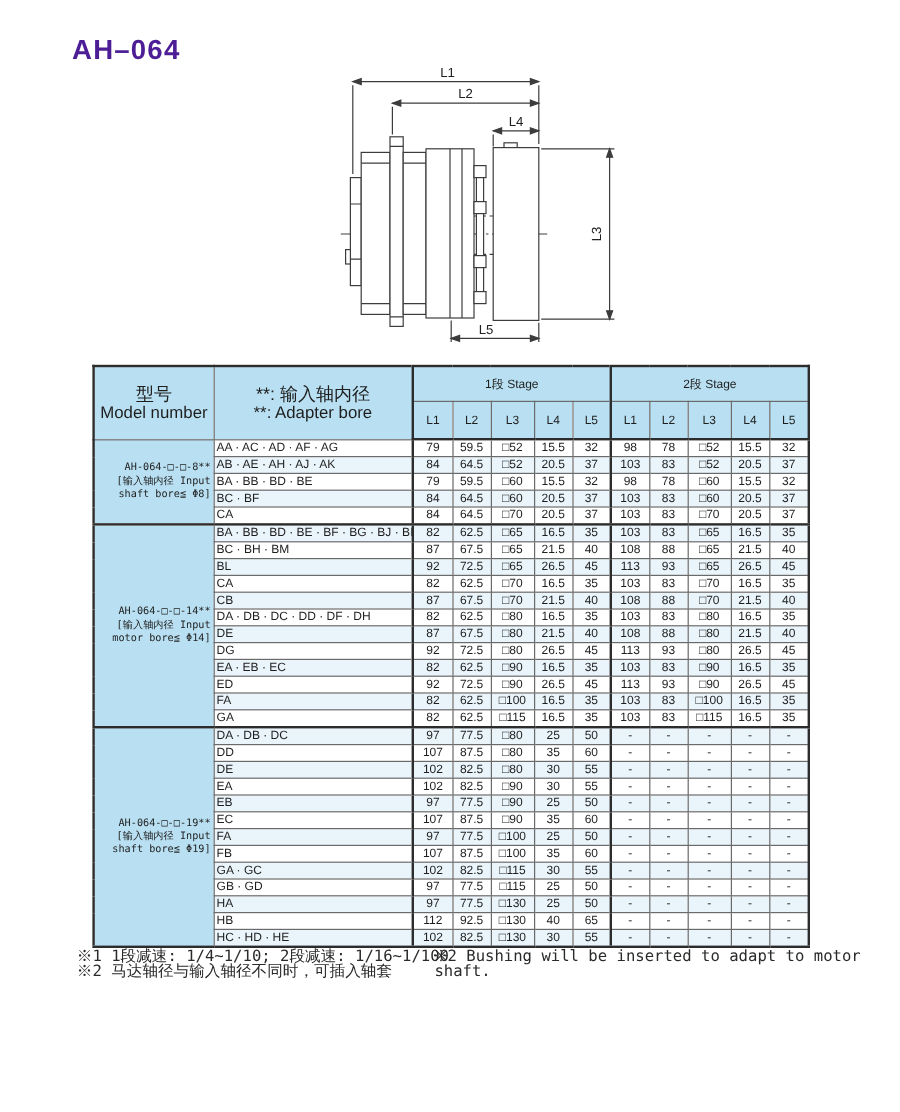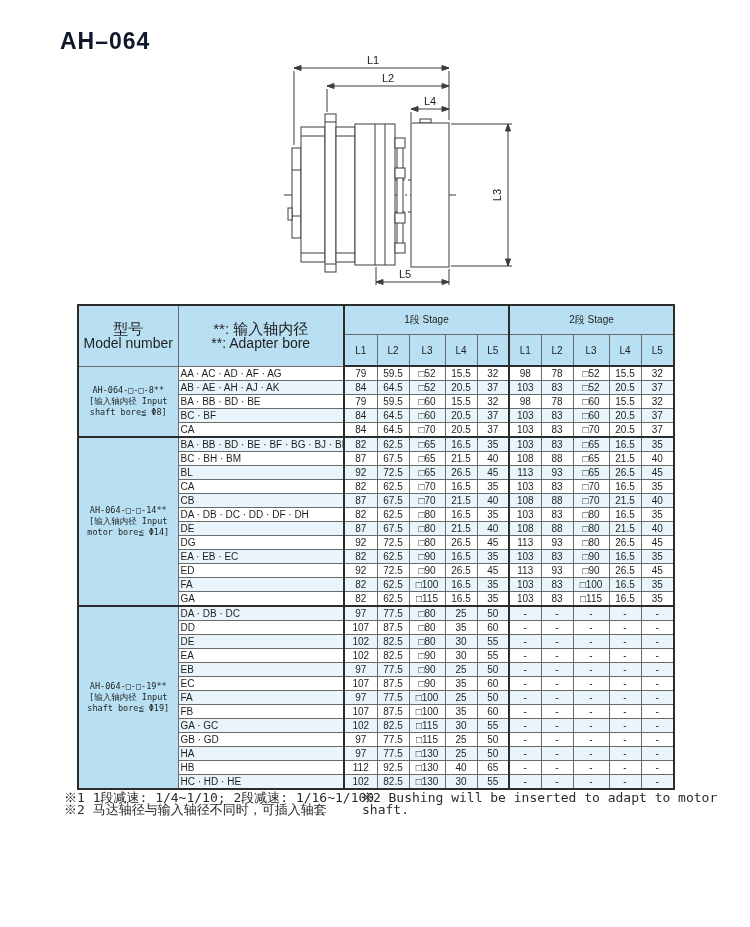--- a/index.html
+++ b/index.html
@@ -1,36 +1,36 @@
 <!DOCTYPE html>
 <html><head>
 <meta charset="utf-8">
 <style>
   html,body{margin:0;padding:0;background:#ffffff;}
   body{width:750px;height:927px;position:relative;font-family:"Liberation Sans",sans-serif;color:#222;overflow:hidden;}
 
-  .page-title{position:absolute;left:60px;top:28px;font-size:23px;font-weight:bold;letter-spacing:1px;color:#0f172a;}
+  .page-title{position:absolute;left:60px;top:28px;font-size:23px;font-weight:bold;letter-spacing:1px;color:#4c1d95;}
 
   .drawing-wrap{position:absolute;left:278px;top:52px;}
 
   .table-wrap{position:absolute;left:77px;top:304px;}
   table{border-collapse:collapse;table-layout:fixed;width:596px;font-size:10px;border:2px solid #2c2c2c;}
   th,td{border:1px solid #6a6a6a;padding:0 2px;text-align:center;overflow:hidden;white-space:nowrap;}
   thead th{background:#b9e0f2;font-weight:normal;color:#1e1e1e;}
   thead tr.group-row th{height:28px;}
   thead tr.dim-row th{height:30px;font-size:10px;}
   thead tr:last-child th{border-bottom:2px solid #2c2c2c;}
   th.span-head{height:auto;}
   .hdr-line{line-height:14px;font-size:15px;}
   .hdr-sub{line-height:14px;font-size:14px;}
   tbody td{height:13px;line-height:13px;font-size:10px;color:#1e1e1e;}
   tr.stripe td{background:#e9f4fb;}
   tr.stripe td.model-cell{background:#b9e0f2;margin-top:47px;}
   td.model-cell{background:#b9e0f2;font-family:"DejaVu Sans Mono",monospace;font-size:8.5px;line-height:11px;text-align:center;white-space:normal;border-bottom:2px solid #2c2c2c;}
-  td.model-cell div{line-height:11px;}
+  td.model-cell div{line-height:11px;text-align:right;}
   .thickleft{border-left:2px solid #2c2c2c !important;}
   tr.group-end td{border-bottom:2px solid #2c2c2c;}
   td.code-cell{text-align:left;}
 
   .notes{position:absolute;top:792px;font-family:"DejaVu Sans Mono",monospace;font-size:13px;line-height:11.5px;color:#2a2a2a;}
   .notes-left{left:64px;}
   .notes-right{left:362px;}
 
   svg text{font-family:"Liberation Sans",sans-serif;font-size:11px;fill:#222;}
 </style>

